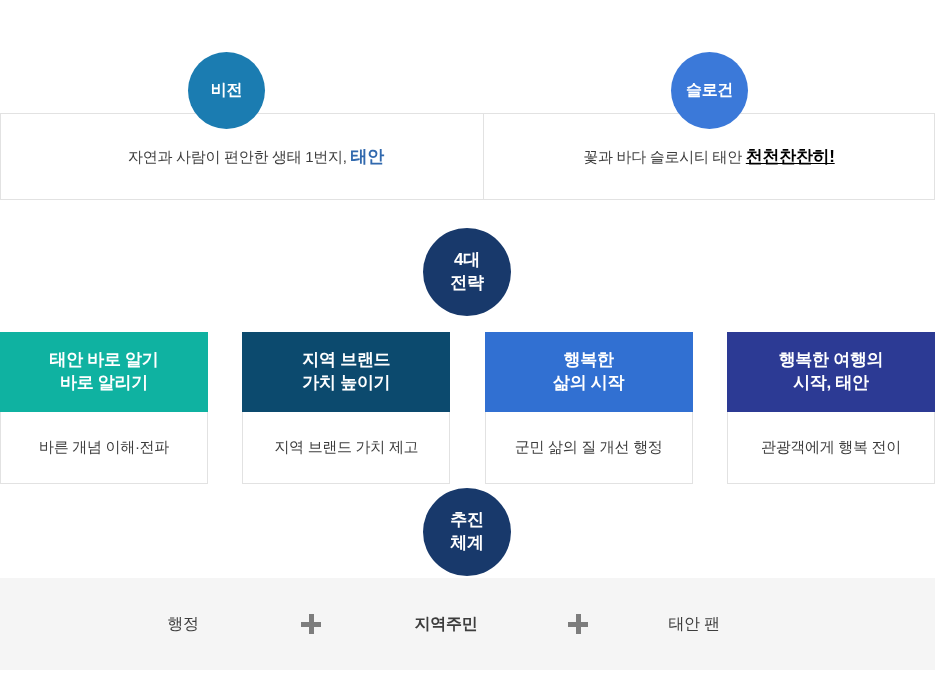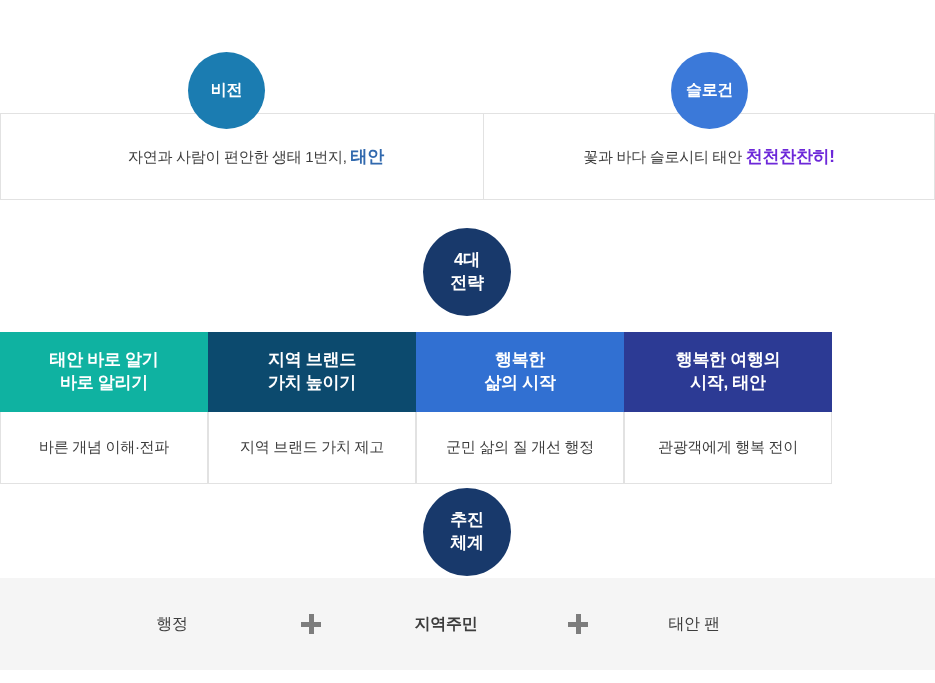--- a/index.html
+++ b/index.html
@@ -44,20 +44,21 @@
     font-size: 15px;
     z-index: 1;
   }
   .top-box .hl { font-weight: bold; font-size: 17px; }
   
   .strategy-row {
     position: absolute;
     left: 0; top: 332px;
     width: 935px;
     display: flex;
+    justify-content: space-between;
   }
   .card { width: 208px; }
   .card-head {
     height: 80px;
     color: #ffffff;
     font-weight: bold;
     font-size: 17px;
     line-height: 1.35;
     display: flex;
     flex-direction: column;
@@ -114,21 +115,21 @@
   <div class="badge-circle badge-sm" style="left: 188px; background: rgb(27, 124, 177);">비전</div>
   <div class="top-box" style="left:0; width:512px;">
     <p>
       <span>자연과 사람이 편안한 생태 1번지, </span><span class="hl" style="color: rgb(49, 105, 174);">태안</span>
     </p>
   </div>
 
   <div class="badge-circle badge-sm" style="left: 671px; background: rgb(59, 121, 217);">슬로건</div>
   <div class="top-box" style="left:483px; width:452px;">
     <p>
-      <span>꽃과 바다 슬로시티 태안 </span><span class="hl" style="color: #6d28d9;">천천찬찬히!</span>
+      <span>꽃과 바다 슬로시티 태안 </span><span class="hl" style="color: #000000; text-decoration: underline;">천천찬찬히!</span>
     </p>
   </div>
 
   <div class="badge-circle badge-lg" style="left: 423px; top: 228px; background: rgb(24, 57, 107);">
     <span>4대</span>
     <span>전략</span>
   </div>
 
   <div class="strategy-row">
     <div class="card">
@@ -160,20 +161,20 @@
       <div class="card-body">관광객에게 행복 전이</div>
     </div>
   </div>
 
   <div class="badge-circle badge-lg" style="left: 423px; top: 488px; background: rgb(24, 57, 107);">
     <span>추진</span>
     <span>체계</span>
   </div>
 
   <div class="system-bar" style="background: rgb(245, 245, 245);">
-    <span class="bar-item" style="left:172px;">행정</span>
+    <span class="bar-item" style="left:183px;">행정</span>
     <span class="plus-icon" style="left:311px;"></span>
     <span class="bar-item" style="left:446px;font-weight:bold;">지역주민</span>
     <span class="plus-icon" style="left:578px;"></span>
     <span class="bar-item" style="left:694px;">태안 팬</span>
   </div>
 
 </div>
 
 </body></html>

